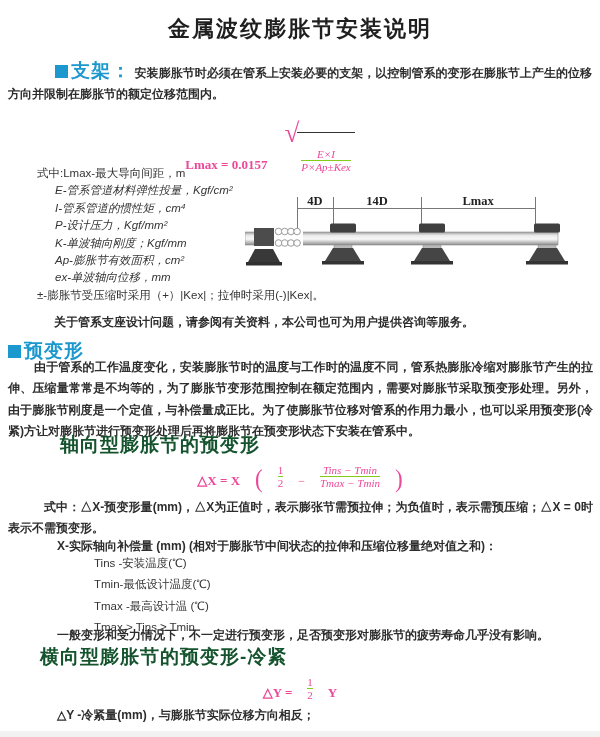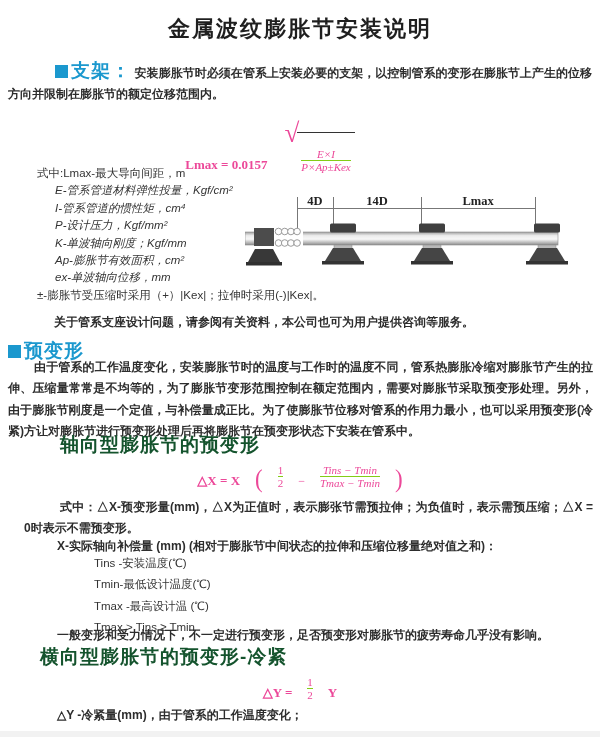--- a/index.html
+++ b/index.html
@@ -160,21 +160,21 @@
       <span class="den">2</span>
     </span>
     <span class="f-min">−</span>
     <span class="frac ital">
       <span class="num">Tins − Tmin</span>
       <span class="den">Tmax − Tmin</span>
     </span>
     <span class="bigp">)</span>
   </div>
 
-  <div class="abs para bold" style="left:24px;right:7px;top:497px;text-indent:36px;line-height:20.5px;">式中：△X-预变形量(mm)，△X为正值时，表示膨张节需预拉伸；为负值时，表示需预压缩；△X = 0时表示不需预变形。</div>
+  <div class="abs para bold" style="left:8px;right:7px;top:497px;text-indent:36px;line-height:20.5px;">式中：△X-预变形量(mm)，△X为正值时，表示膨张节需预拉伸；为负值时，表示需预压缩；△X = 0时表示不需预变形。</div>
 
   <div class="abs para bold" style="left:57px;right:8px;top:536px;">X-实际轴向补偿量 (mm) (相对于膨胀节中间状态的拉伸和压缩位移量绝对值之和)：</div>
 
   <div class="abs temps" style="left:57px;top:553px;">
     <div>Tins -安装温度(℃)</div>
     <div>Tmin-最低设计温度(℃)</div>
     <div>Tmax -最高设计温 (℃)</div>
     <div>Tmax &gt; Tins ≥ Tmin</div>
   </div>
 
@@ -184,16 +184,16 @@
 
   <div class="abs formula" style="left:0;right:0;top:676px;">
     <span class="f-lhs">△Y =</span>
     <span class="frac">
       <span class="num">1</span>
       <span class="den">2</span>
     </span>
     <span class="f-rhs">Y</span>
   </div>
 
-  <div class="abs para bold" style="left:57px;right:8px;top:705px;">△Y -冷紧量(mm)，由于管系的工作温度变化；</div>
+  <div class="abs para bold" style="left:57px;right:8px;top:705px;">△Y -冷紧量(mm)，与膨胀节实际位移方向相反；</div>
 
   <div class="abs bottom-edge"></div>
 </div>
 
 </body></html>

